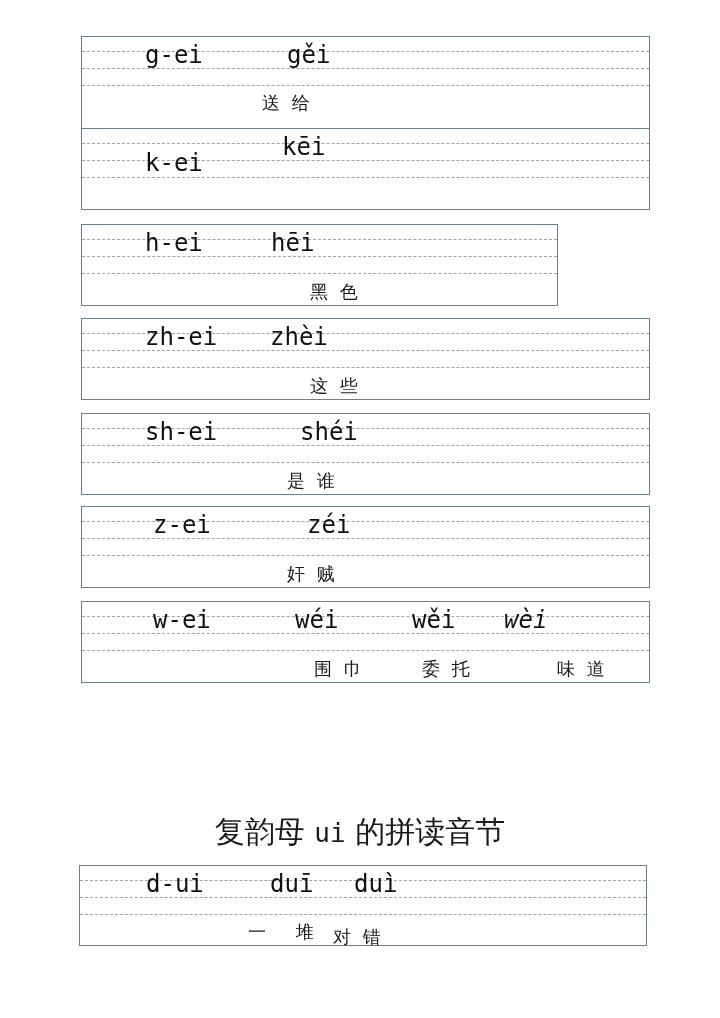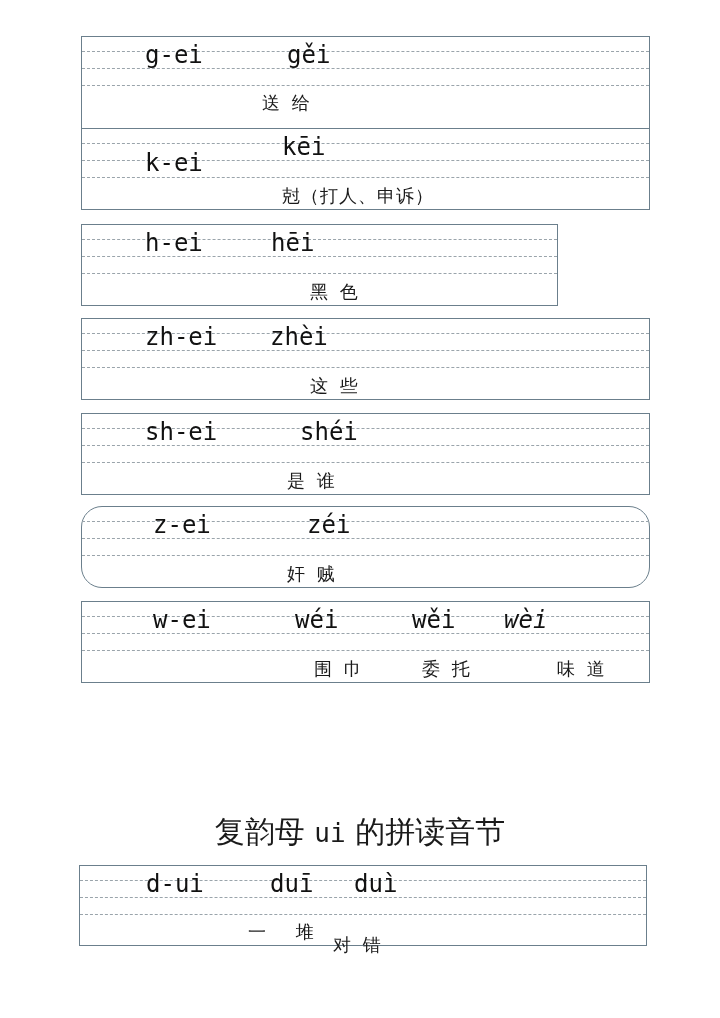--- a/index.html
+++ b/index.html
@@ -26,21 +26,20 @@
   <span class="py" style="left:205px;">gěi</span>
   <span class="cn" style="left:180px; top:55px;">送 给</span>
 </div>
 
 <div class="box" style="left:81px; top:128px; width:569px; height:82px;">
   <div class="dash" style="top:14px;"></div>
   <div class="dash" style="top:31px;"></div>
   <div class="dash" style="top:48px;"></div>
   <span class="py" style="left:63px;margin-top:16px;">k-ei</span>
   <span class="py" style="left:200px;">kēi</span>
-  <span class="cn" style="left:200px; top:56px; letter-spacing:1px;">尅（打人、申诉）</span>
 </div>
 
 <div class="box" style="left:81px; top:224px; width:477px; height:82px;">
   <div class="dash" style="top:14px;"></div>
   <div class="dash" style="top:31px;"></div>
   <div class="dash" style="top:48px;"></div>
   <span class="py" style="left:63px;">h-ei</span>
   <span class="py" style="left:189px;">hēi</span>
   <span class="cn" style="left:228px; top:56px;">黑 色</span>
 </div>
@@ -56,21 +55,21 @@
 
 <div class="box" style="left:81px; top:413px; width:569px; height:82px;">
   <div class="dash" style="top:14px;"></div>
   <div class="dash" style="top:31px;"></div>
   <div class="dash" style="top:48px;"></div>
   <span class="py" style="left:63px;">sh-ei</span>
   <span class="py" style="left:218px;">shéi</span>
   <span class="cn" style="left:205px; top:56px;">是 谁</span>
 </div>
 
-<div class="box" style="left:81px; top:506px; width:569px; height:82px;border-radius:21px;">
+<div class="box" style="left:81px; top:506px; width:569px; height:82px;">
   <div class="dash" style="top:14px;"></div>
   <div class="dash" style="top:31px;"></div>
   <div class="dash" style="top:48px;"></div>
   <span class="py" style="left:71px;">z-ei</span>
   <span class="py" style="left:225px;">zéi</span>
   <span class="cn" style="left:205px; top:56px;">奸 贼</span>
 </div>
 
 <div class="box" style="left:81px; top:601px; width:569px; height:82px;">
   <div class="dash" style="top:14px;"></div>
@@ -92,14 +91,14 @@
 </div>
 
 <div class="box" style="left:79px; top:865px; width:568px; height:81px;">
   <div class="dash" style="top:14px;"></div>
   <div class="dash" style="top:31px;"></div>
   <div class="dash" style="top:48px;"></div>
   <span class="py" style="left:66px;">d-ui</span>
   <span class="py" style="left:190px;">duī</span>
   <span class="py" style="left:274px;">duì</span>
   <span class="cn" style="left:168px; top:55px; letter-spacing:12px;">一 堆</span>
-  <span class="cn" style="left:253px; top:68px;">对 错</span>
+  <span class="cn" style="left:253px; top:60px;">对 错</span>
 </div>
 
 </body></html>

